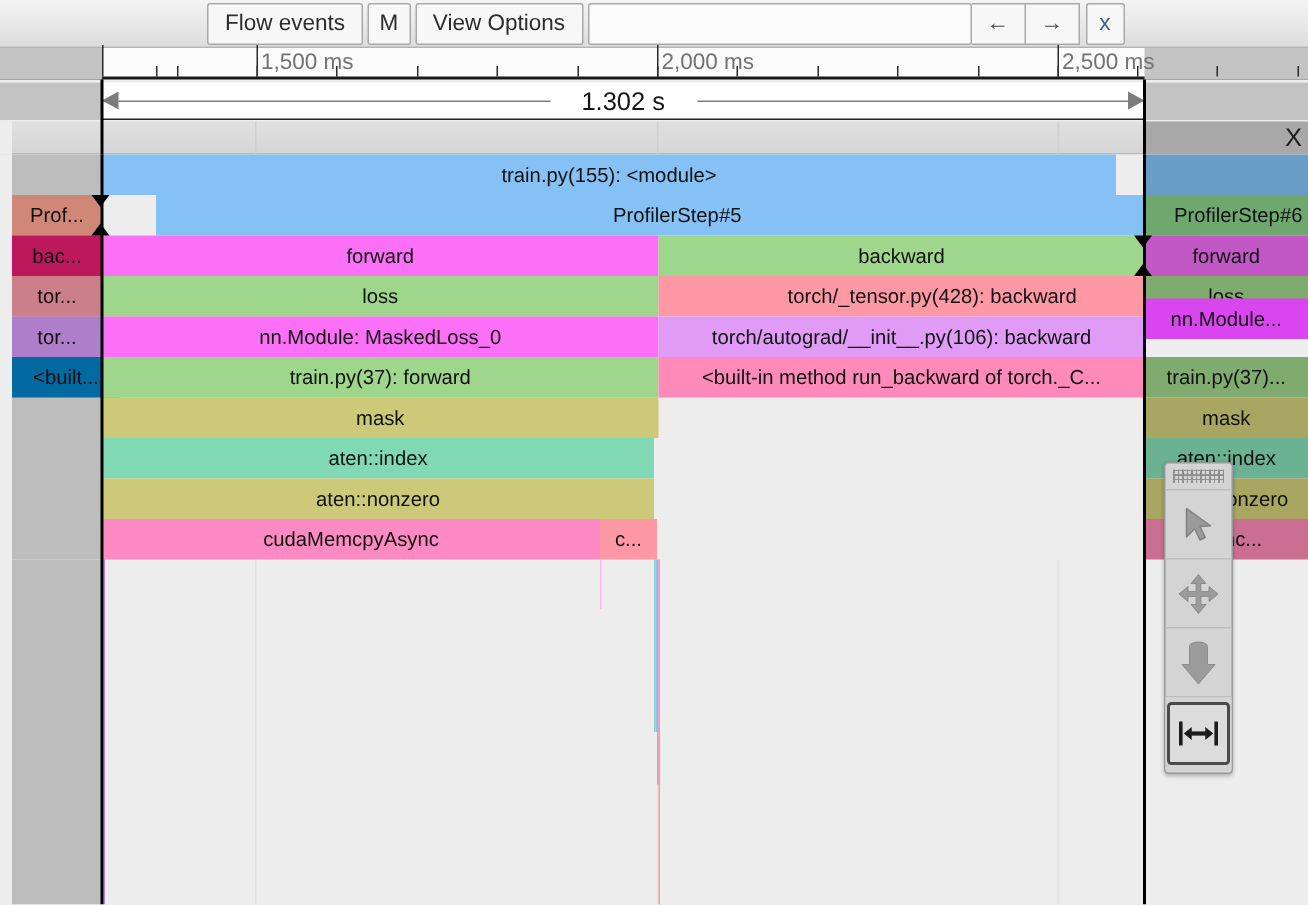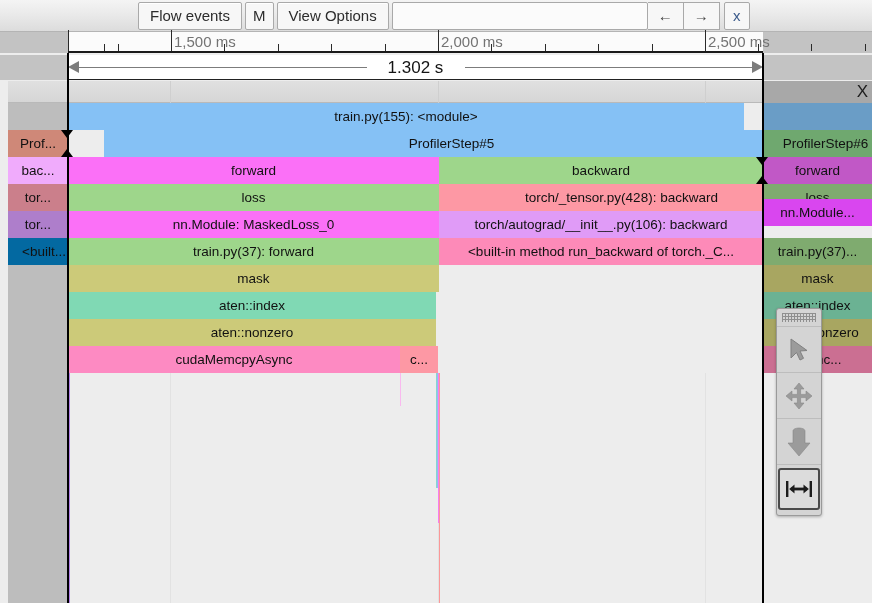--- a/index.html
+++ b/index.html
@@ -224,21 +224,21 @@
     <div class="lane-gutter-low"></div>
     <div id="col-dividers">
         <div class="bg-white" style="left: 170px; top: 270px; width: 1px; height: 230px; background: rgb(226, 226, 226);"></div>
         <div class="bg-white" style="left: 438px; top: 270px; width: 1px; height: 230px; background: rgb(226, 226, 226);"></div>
         <div class="bg-white" style="left: 705px; top: 270px; width: 1px; height: 230px; background: rgb(226, 226, 226);"></div>
         <div class="bg-white" style="left: 763px; top: 270px; width: 1px; height: 230px; background: rgb(226, 226, 226);"></div>
         <div class="bg-white" style="left: 68px; top: 270px; width: 695px; height: 230px; background: rgb(239, 239, 239); z-index: -1;"></div>
       </div>
     <div id="lane-labels">
         <div class="bar lbl" style="left: 8px; top: 27px; width: 60px; height: 27px; background: rgb(207, 136, 120);">Prof...</div>
-        <div class="bar lbl" style="left: 8px; top: 54px; width: 60px; height: 27px; background: #f0abfc;">bac...</div>
+        <div class="bar lbl" style="left: 8px; top: 54px; width: 60px; height: 27px; background: #be185d;">bac...</div>
         <div class="bar lbl" style="left: 8px; top: 81px; width: 60px; height: 27px; background: rgb(203, 127, 139);">tor...</div>
         <div class="bar lbl" style="left: 8px; top: 108px; width: 60px; height: 27px; background: rgb(174, 126, 203);">tor...</div>
         <div class="bar lbl" style="left: 8px; top: 135px; width: 72px; height: 27px; background: #0369a1;">&lt;built...</div>
       </div>
     <div id="bars">
         <div class="bar" style="left: 68px; top: 0px; width: 676px; height: 27px; background: rgb(133, 193, 245);">train.py(155): &lt;module&gt;</div>
         <div class="bar" style="left: 763px; top: 0px; width: 109px; height: 27px; background: rgb(106, 157, 198);"></div>
         <div class="bar" style="left: 68px; top: 27px; width: 695px; height: 27px; background: rgb(133, 193, 245); margin-left: 36px;">ProfilerStep#5</div>
         <div class="bar" style="left: 763px; top: 27px; width: 125px; height: 27px; background: rgb(111, 168, 111);">ProfilerStep#6</div>
         <div class="bar" style="left: 68px; top: 54px; width: 371px; height: 27px; background: rgb(251, 112, 247);">forward</div>

